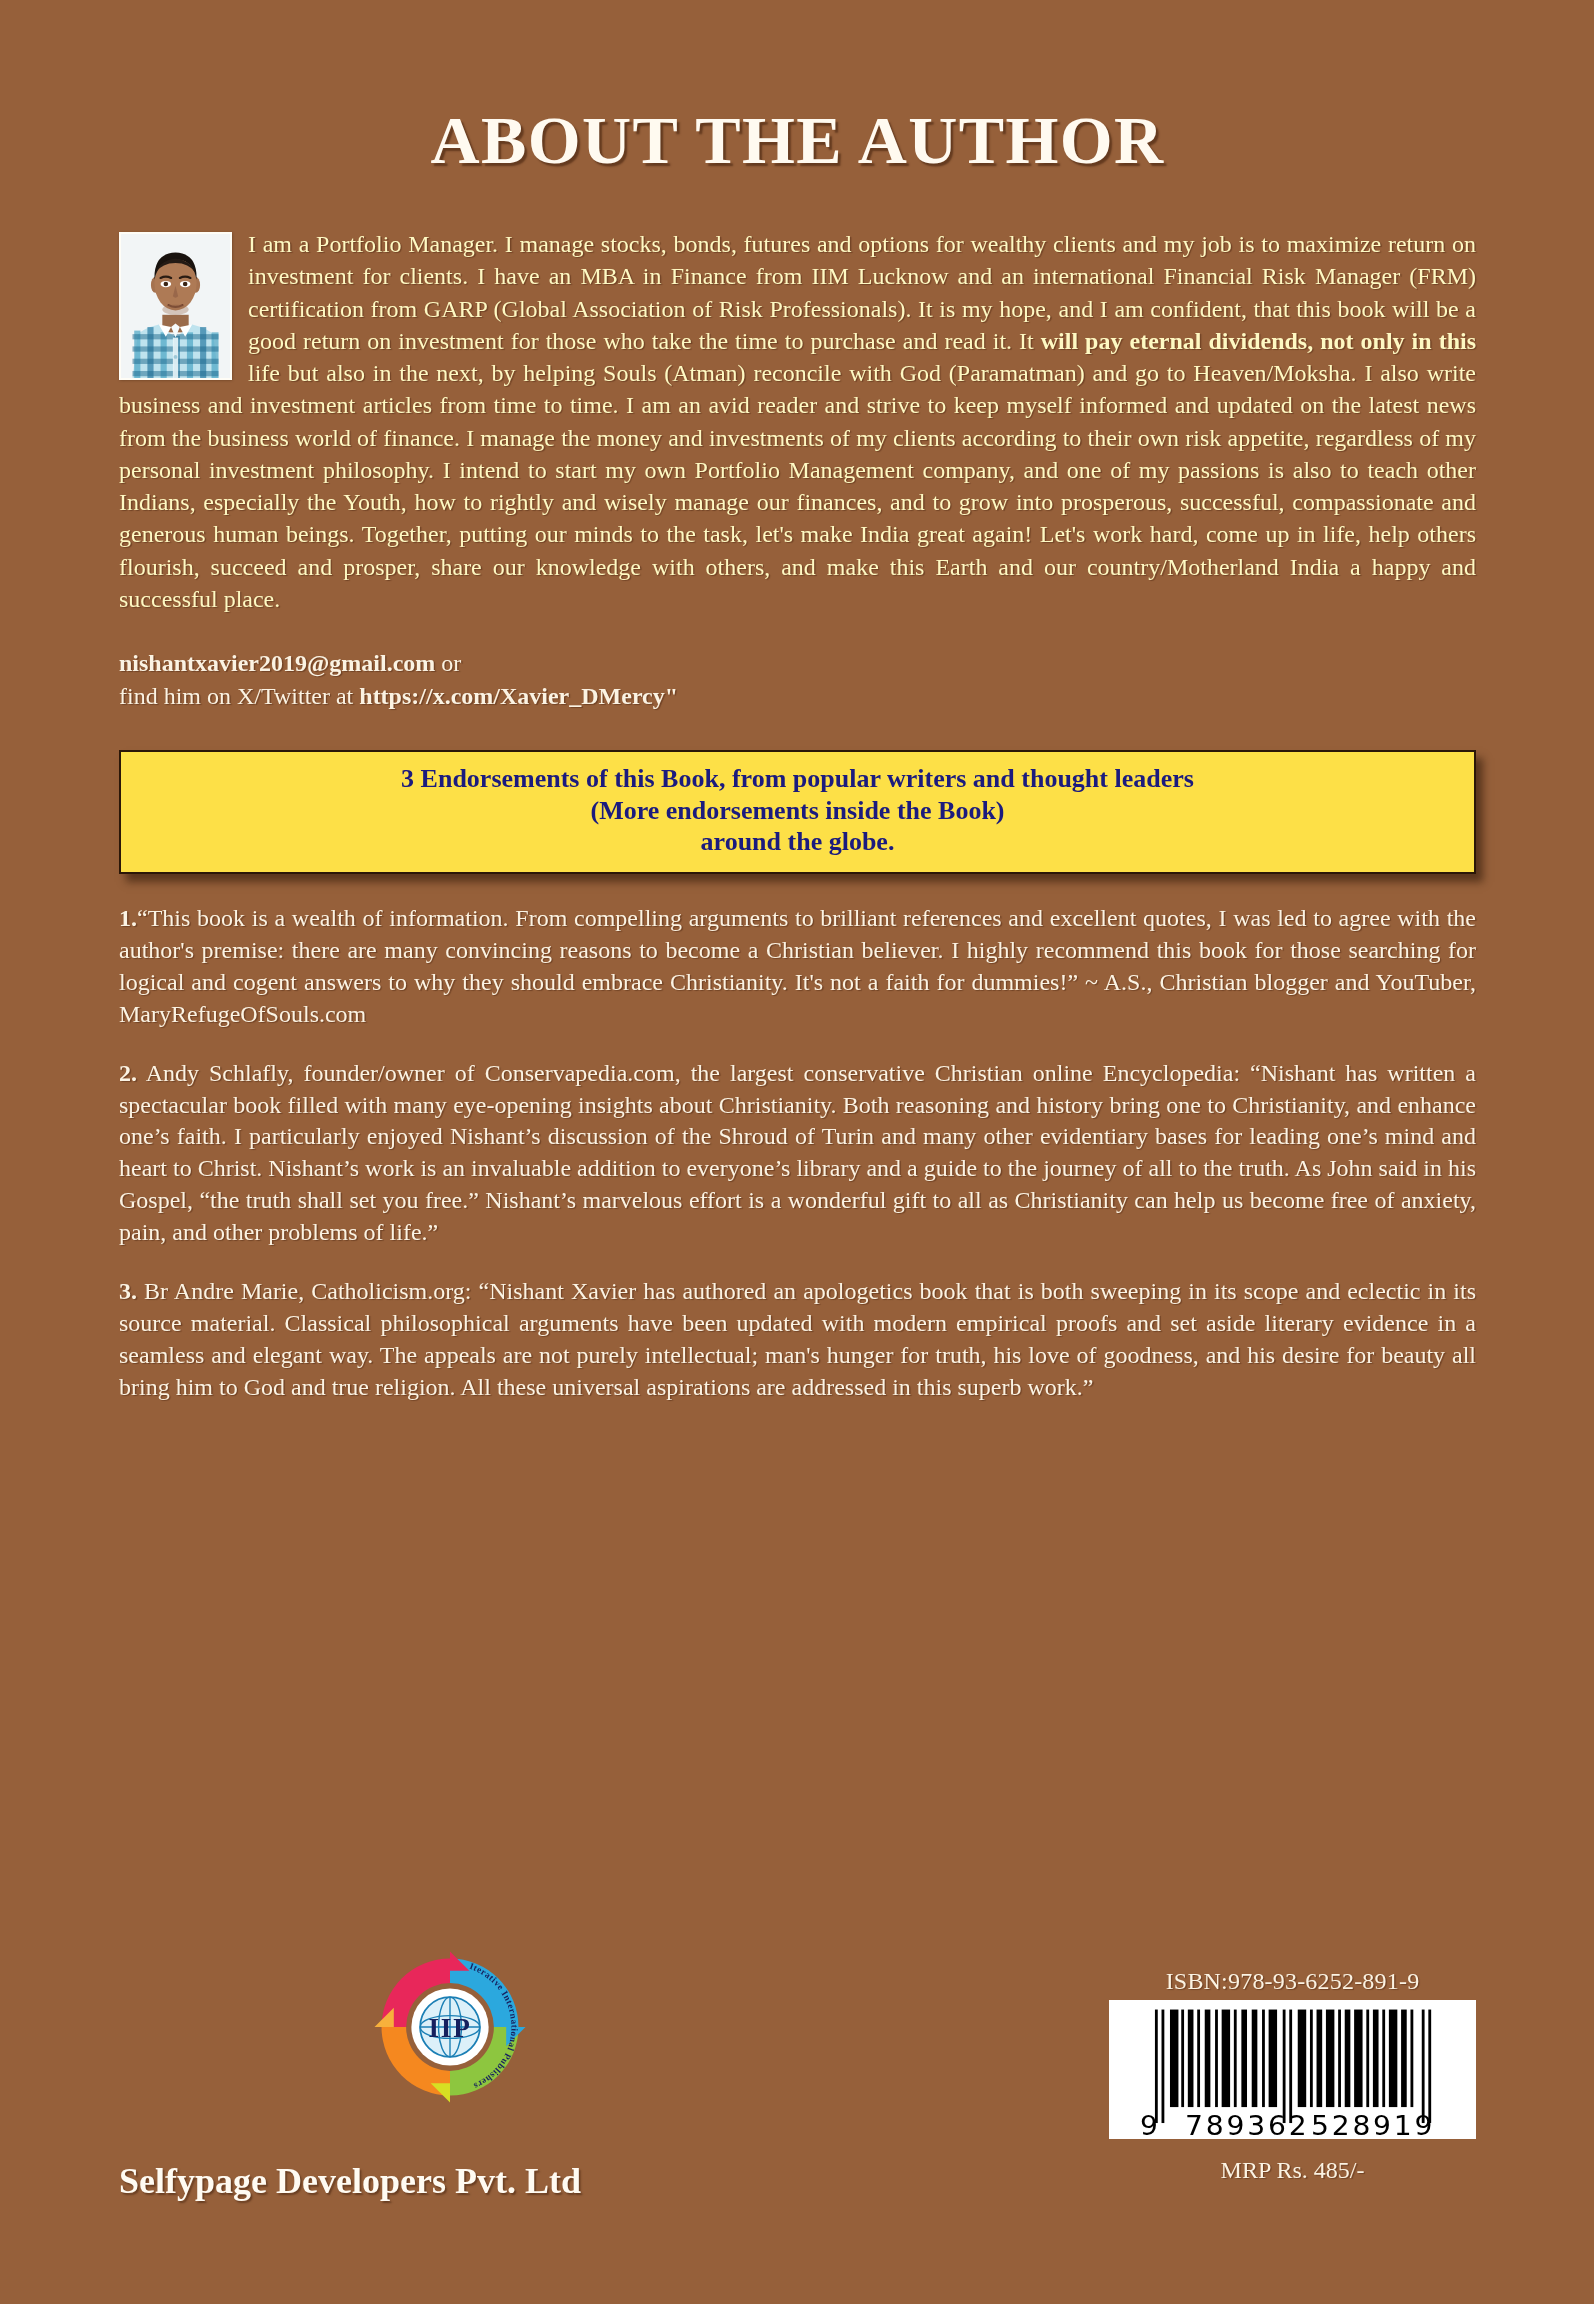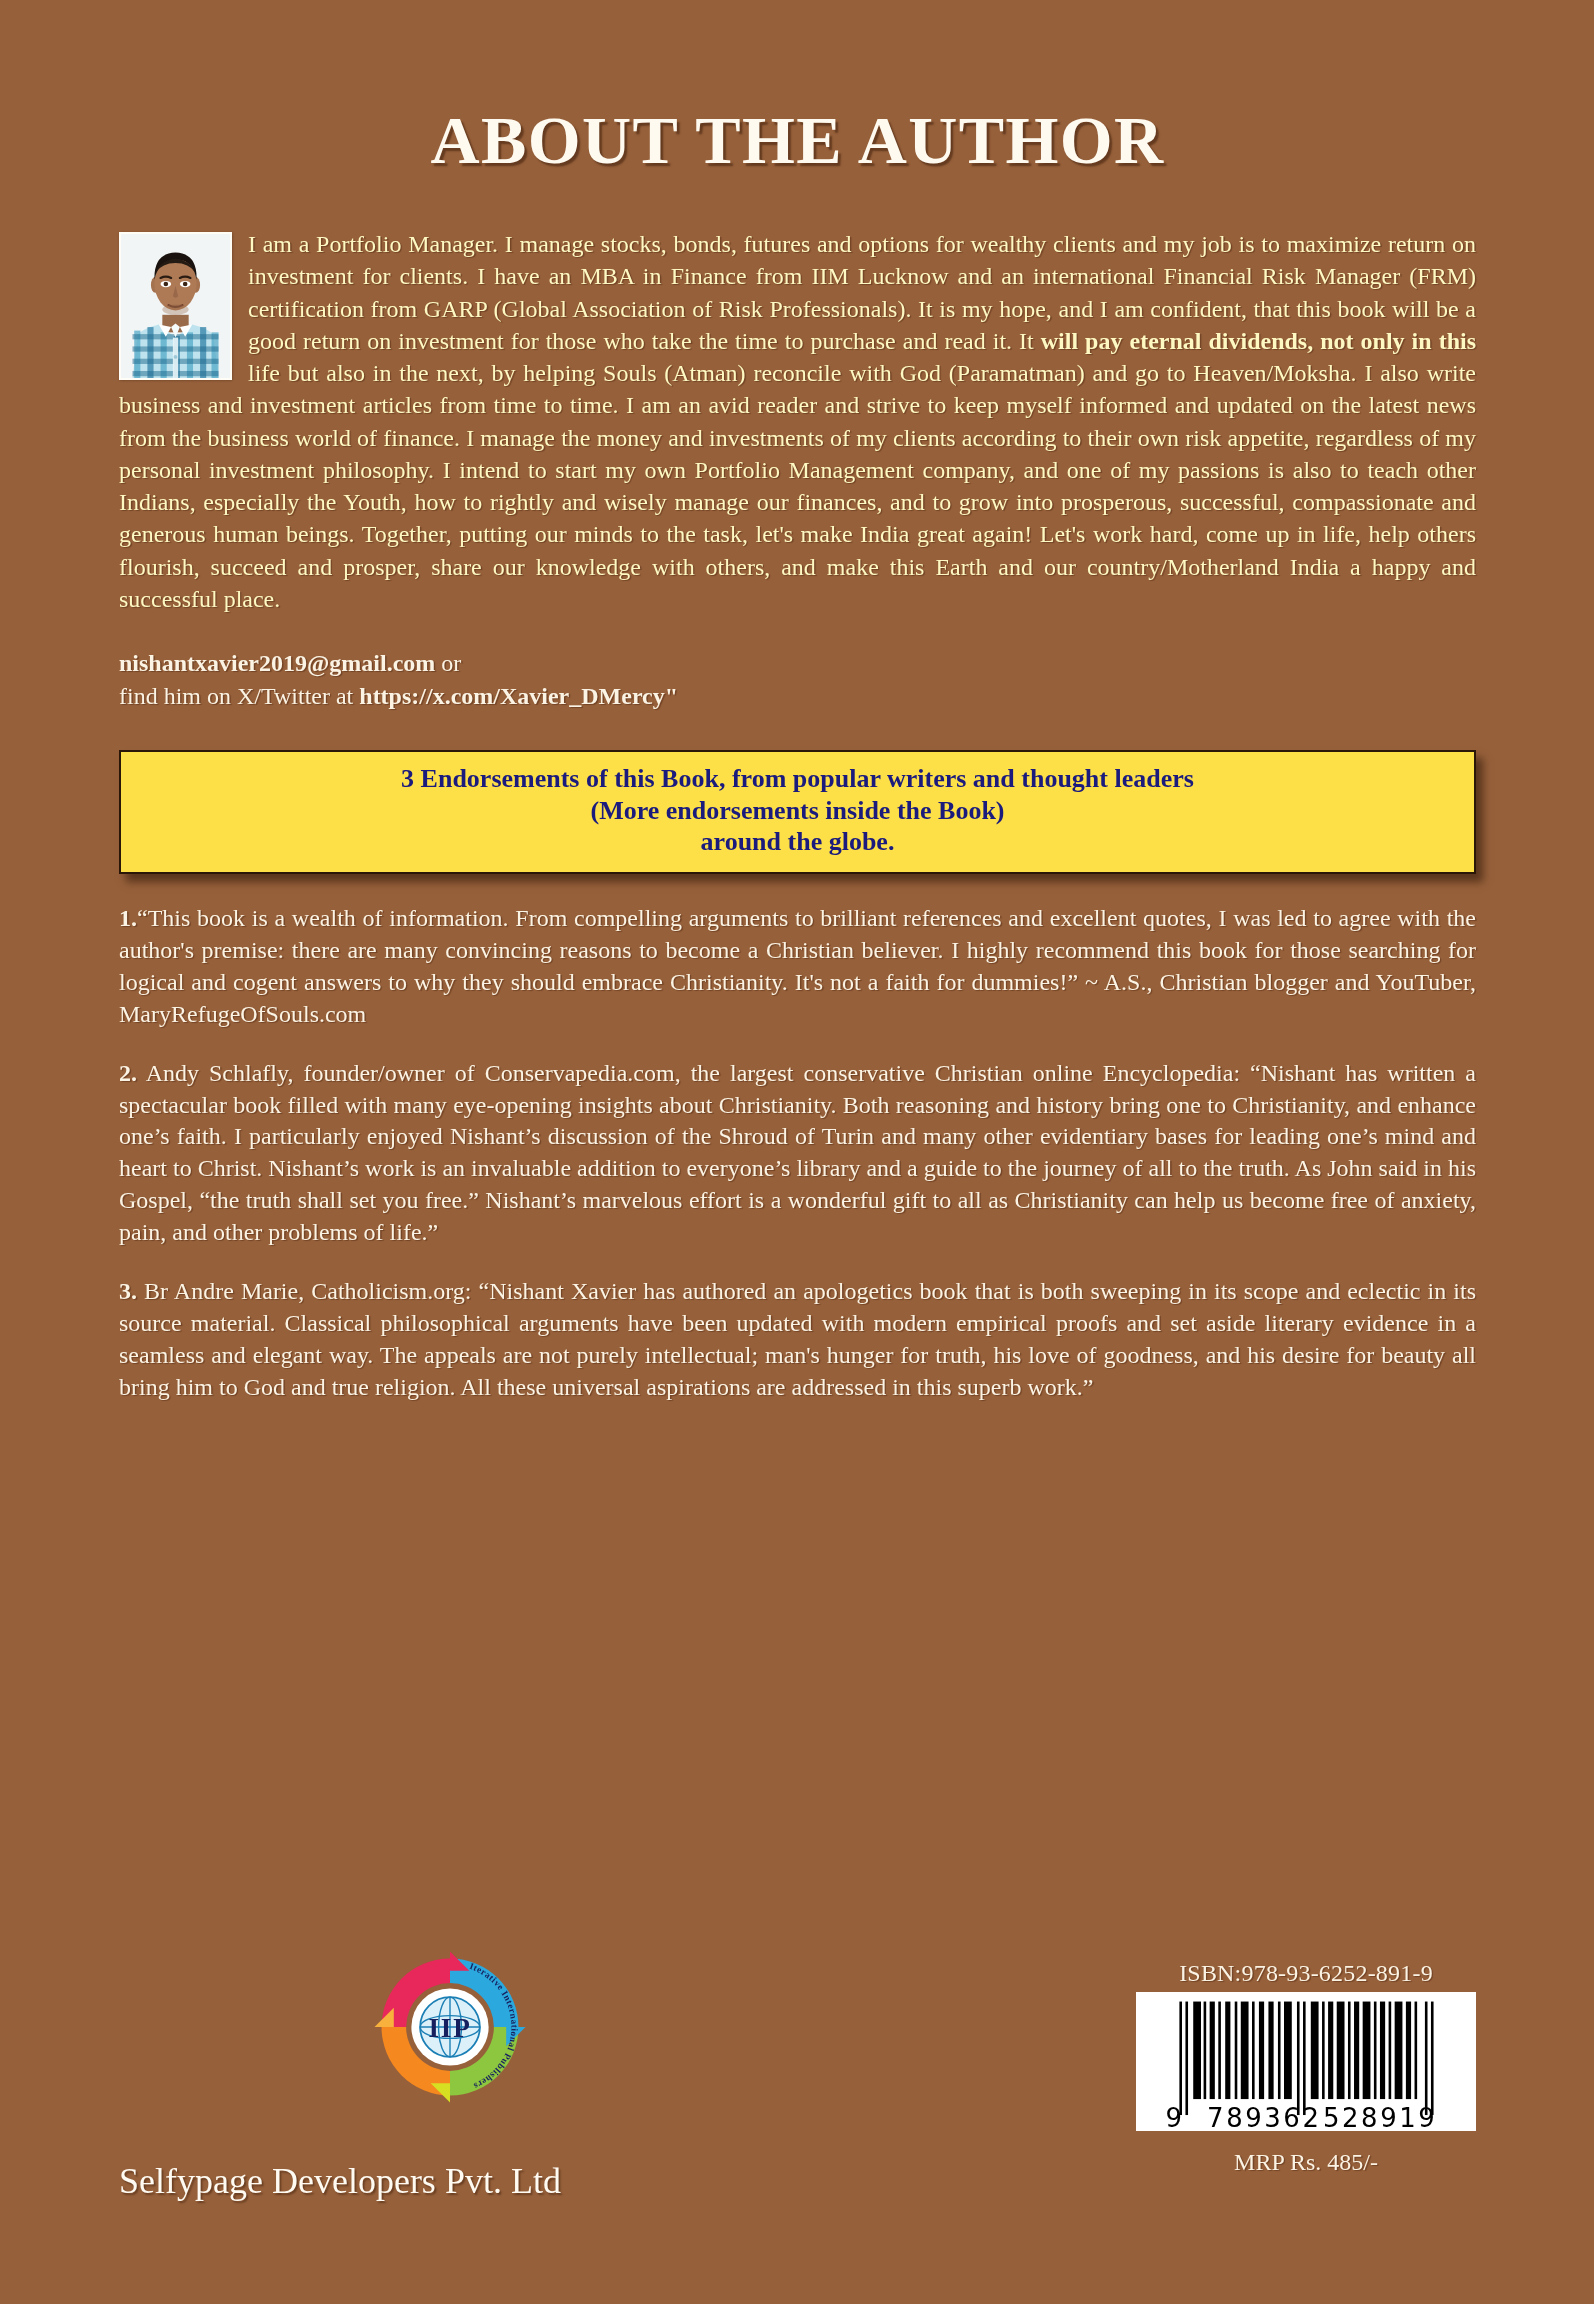--- a/index.html
+++ b/index.html
@@ -123,32 +123,32 @@
     width: 158px;
     height: 158px;
   }
   .logo-wrap svg { display: block; width: 100%; height: 100%; }
 
   .publisher {
     position: absolute;
     left: 0;
     bottom: 16px;
     font-size: 36px;
-    font-weight: normal;
+    font-weight: bold;
     color: #FFFBF2;
     text-shadow: 1.8px 1.8px 1.8px rgba(60,28,10,0.5);
     white-space: nowrap;
     margin-top: 45px;
   }
 
   .barcode-block {
     position: absolute;
     right: 0;
-    top: 12px;
-    width: 340px;
+    top: 20px;
+    width: 367px;
     text-align: center;
   }
   .isbn {
     font-size: 24px;
     color: #FBF3E3;
     text-shadow: 1.4px 1.4px 0.9px rgba(70,34,14,0.45);
     letter-spacing: 0.2px;
     margin-bottom: 4.5px;
     white-space: nowrap;
   }

